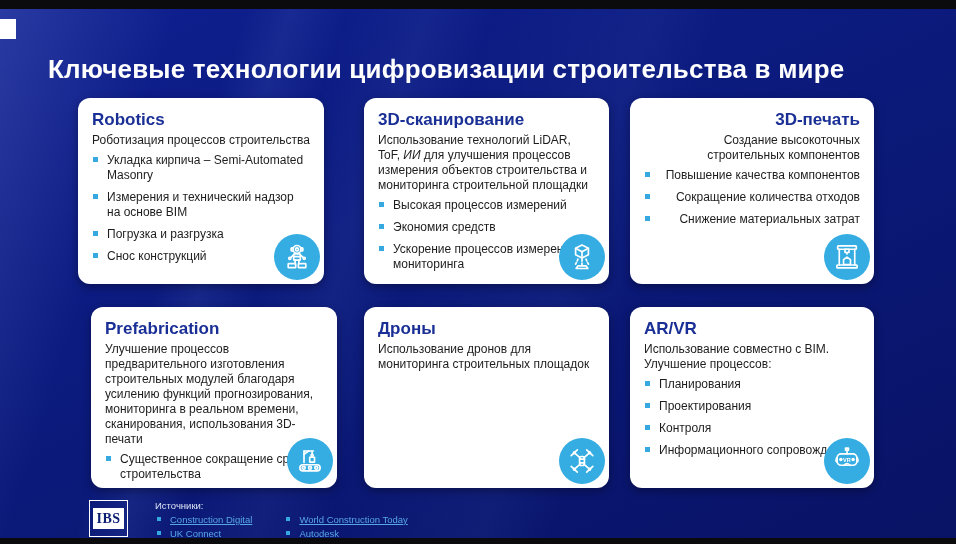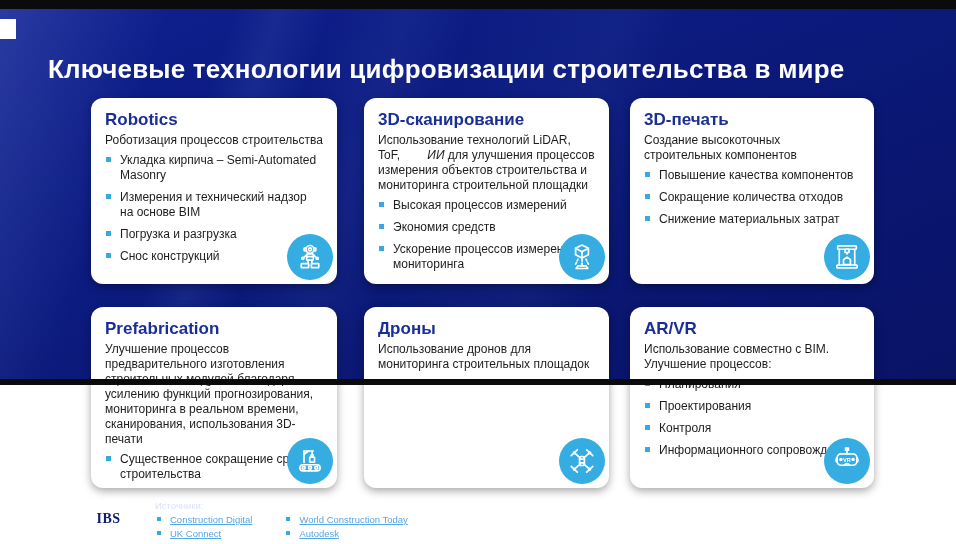--- a/index.html
+++ b/index.html
@@ -1,54 +1,54 @@
 <!DOCTYPE html>
 <html><head>
 <meta charset="utf-8">
 <style>
   * { margin:0; padding:0; box-sizing:border-box; }
   html,body { width:956px; height:544px; }
   body { font-family:"Liberation Sans", sans-serif; overflow:hidden; }
 
   .slide {
-    position:relative; width:956px; height:385px;
+    position:relative; width:956px; height:544px;
     background:
       linear-gradient(108deg, rgba(150,170,240,0.20) 0%, rgba(150,170,240,0) 16%),
       linear-gradient(108deg, transparent 22%, rgba(120,150,230,0.10) 26%, transparent 31%, rgba(120,150,230,0.07) 38%, transparent 44%, rgba(120,150,230,0.06) 58%, transparent 64%),
       linear-gradient(155deg, #0f1f90 0%, #0b1a7c 45%, #091365 100%);
   }
   .top-bar   { position:absolute; left:0; top:0; width:956px; height:9px; background:#0b0b0d; }
   .bottom-bar{ position:absolute; left:0; bottom:0; width:956px; height:6px; background:#0b0b0d; }
   .left-notch{ position:absolute; left:0; top:19px; width:16px; height:20px; background:#ffffff; }
 
   .page-title {
     position:absolute; left:48px; top:54px;
     color:#ffffff; font-size:26px; font-weight:bold; letter-spacing:0.2px;
     white-space:nowrap;
   }
 
   .card {
     position:absolute; background:#ffffff; border-radius:12px;
     padding:12px 14px; box-shadow:0 3px 8px rgba(0,0,10,0.35);
   }
-  .c1 { left:91px;  top:98px;  width:246px; height:186px; }
+  .c1 { left:78px;  top:98px;  width:246px; height:186px; }
   .c2 { left:364px; top:98px;  width:245px; height:186px; }
-  .c3 { left:630px; top:98px;  width:244px; height:186px; }
+  .c3 { left:630px; top:98px;  width:244px; height:186px;text-align:right; }
   .c4 { left:91px;  top:307px; width:246px; height:181px; }
   .c5 { left:364px; top:307px; width:245px; height:181px; }
   .c6 { left:630px; top:307px; width:244px; height:181px; }
 
   .card h2 {
     font-size:17px; font-weight:bold; color:#1a2f96;
     margin:0 0 3px 0; line-height:1.15;
   }
   .card .desc {
     font-size:12px; color:#1d1d1d; line-height:1.26; margin:0 0 2px 0;
   }
-  .card .desc i { font-style:italic;margin-left:24px; }
+  .card .desc i { font-style:italic; }
   .card ul { list-style:none; margin:5px 0 0 0; padding:0; }
   .card li {
     position:relative; padding-left:15px; margin-bottom:7px;
     font-size:12px; color:#1d1d1d; line-height:1.26;
   }
   .bullet-marker {
     position:absolute; left:1px; top:4px; width:5px; height:5px;
     background:#36a9e0; display:block;
   }
 

